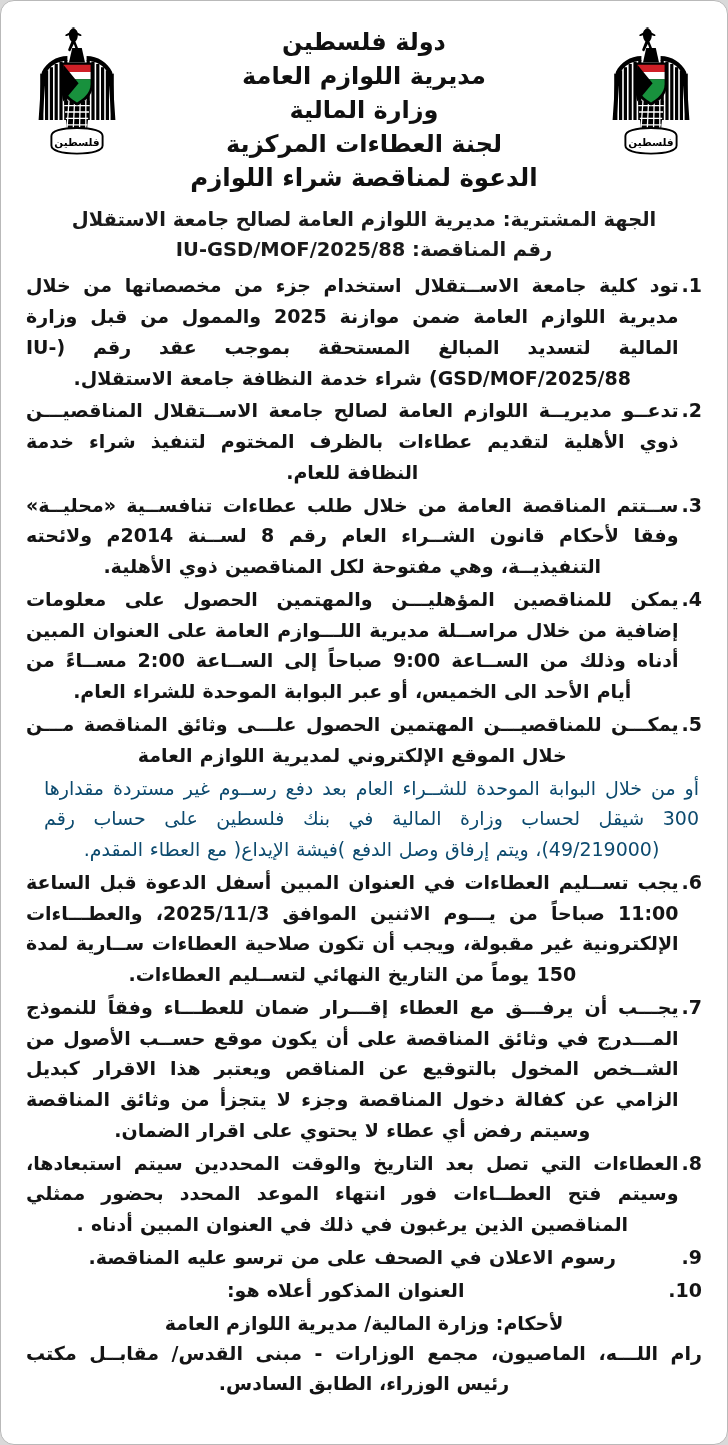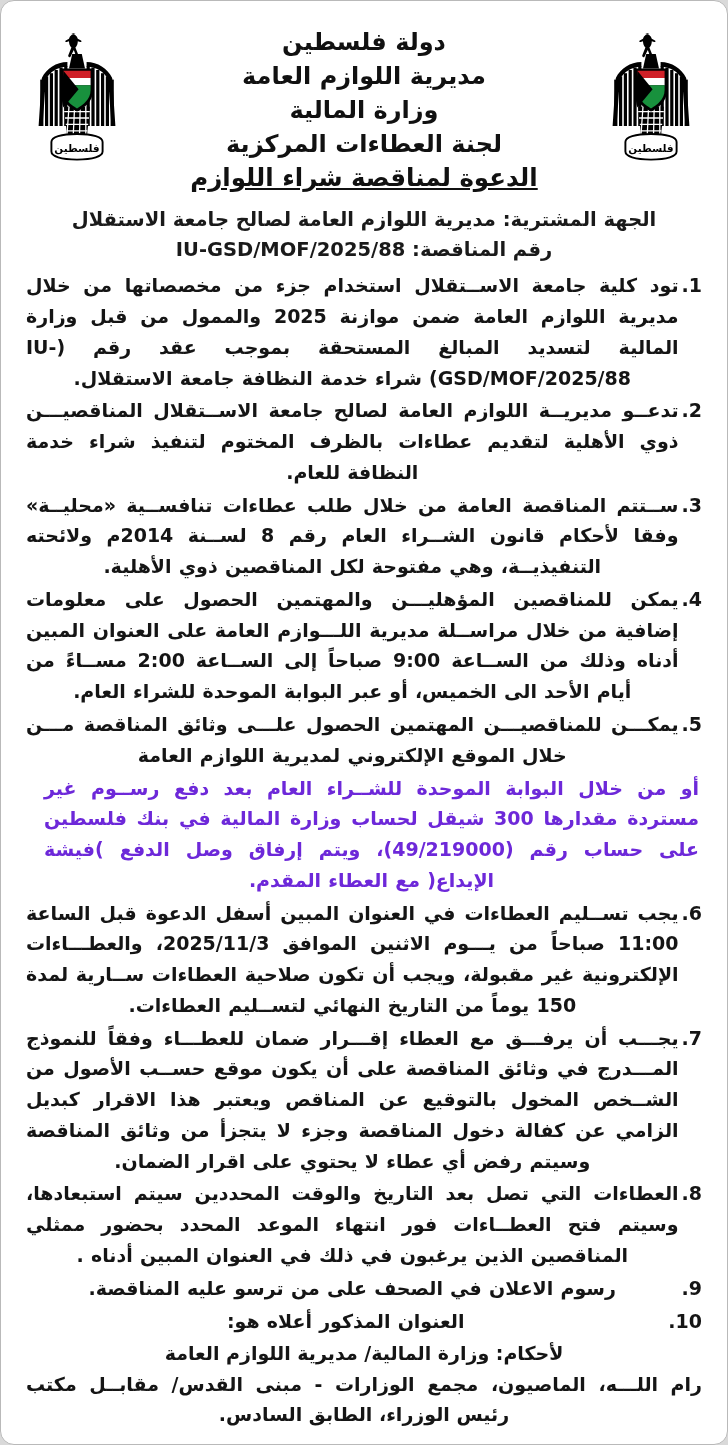--- a/index.html
+++ b/index.html
@@ -25,21 +25,21 @@
     padding: 14px 22px 10px 22px;
   }
 
   
   .header {
     position: relative;
     height: 190px;
   }
   .emblem {
     position: absolute;
-    top: 12px;
+    top: 6px;
     width: 96px;
     height: 150px;
   }
   .emblem.left  { left: 6px; }
   .emblem.right { right: 6px; }
   .emblem svg { width: 100%; height: 100%; display: block; }
 
   .header-titles {
     position: absolute;
     left: 120px;
@@ -50,21 +50,20 @@
   .header-titles .hline {
     font-weight: bold;
     color: #111111;
     font-size: 24px;
     line-height: 1.42;
     letter-spacing: -0.2px;
     white-space: nowrap;
   }
   .header-titles .hline.invite {
     font-size: 24.5px;
-    text-decoration: underline;
   }
 
   
   .tender-info {
     text-align: center;
   }
   .tender-info .info-line {
     font-size: 19.5px;
     font-weight: bold;
     color: #1a1a1a;
@@ -98,22 +97,22 @@
     font-weight: bold;
     color: #151515;
     line-height: 1.62;
     text-align: justify;
     text-align-last: center;
     word-spacing: 0.6px;
   }
 
   .subpara {
     font-size: 19px;
-    font-weight: bold;
-    color: #6d28d9;
+    font-weight: normal;
+    color: #0c4a6e;
     line-height: 1.62;
     text-align: justify;
     text-align-last: center;
     margin: 0 3px 2px 18px;
     word-spacing: 0.6px;
   }
 
   
   .address-block {
     margin-top: 1px;

